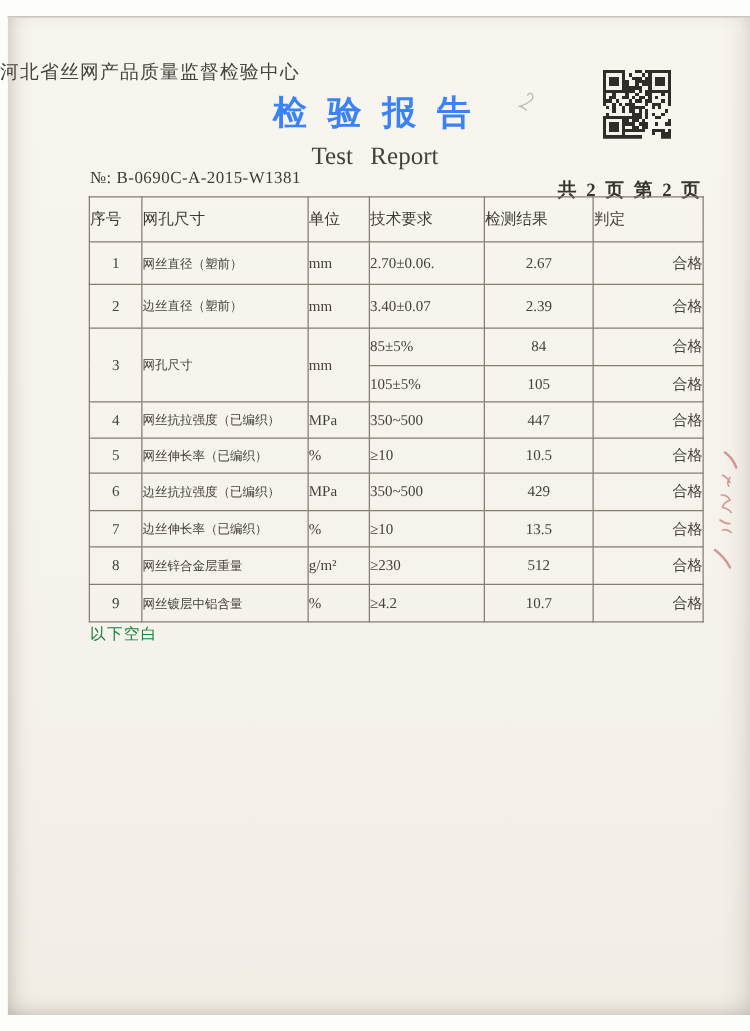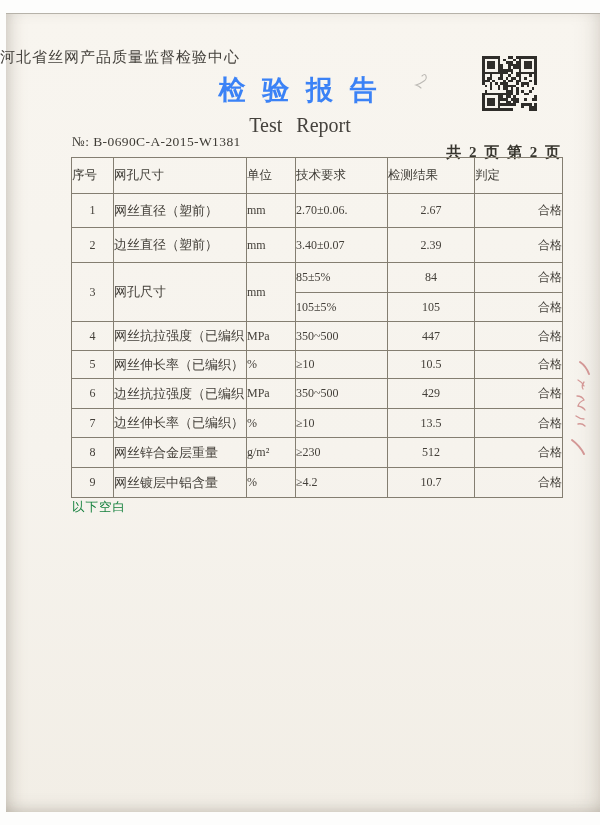--- a/index.html
+++ b/index.html
@@ -46,21 +46,21 @@
     border-collapse:collapse;table-layout:fixed;
     font-size:12px;color:#44403a;
   }
   table.report th,table.report td{
     border:1px solid #847e71;
     padding:0;overflow:hidden;white-space:nowrap;
     font-weight:normal;vertical-align:middle;
   }
   table.report th{text-align:left;font-size:12.5px;color:#3f3c36;}
   td.c-no{text-align:center;}
-  td.c-item{text-align:left;padding-left:9px;font-size:13px;margin-left:15px;}
+  td.c-item{text-align:left;padding-left:9px;font-size:10px;margin-left:15px;}
   td.c-unit{text-align:left;padding-left:8px;}
   td.c-req{text-align:left;padding-left:9px;}
   td.c-res{text-align:center;padding-left:9px;}
   td.c-ver{text-align:right;padding-left:23px;}
   .footer-note{
     position:absolute;left:72px;top:499px;font-size:12.5px;color:#15803d;letter-spacing:1px;
   }
 </style>
 </head>
 <body>

